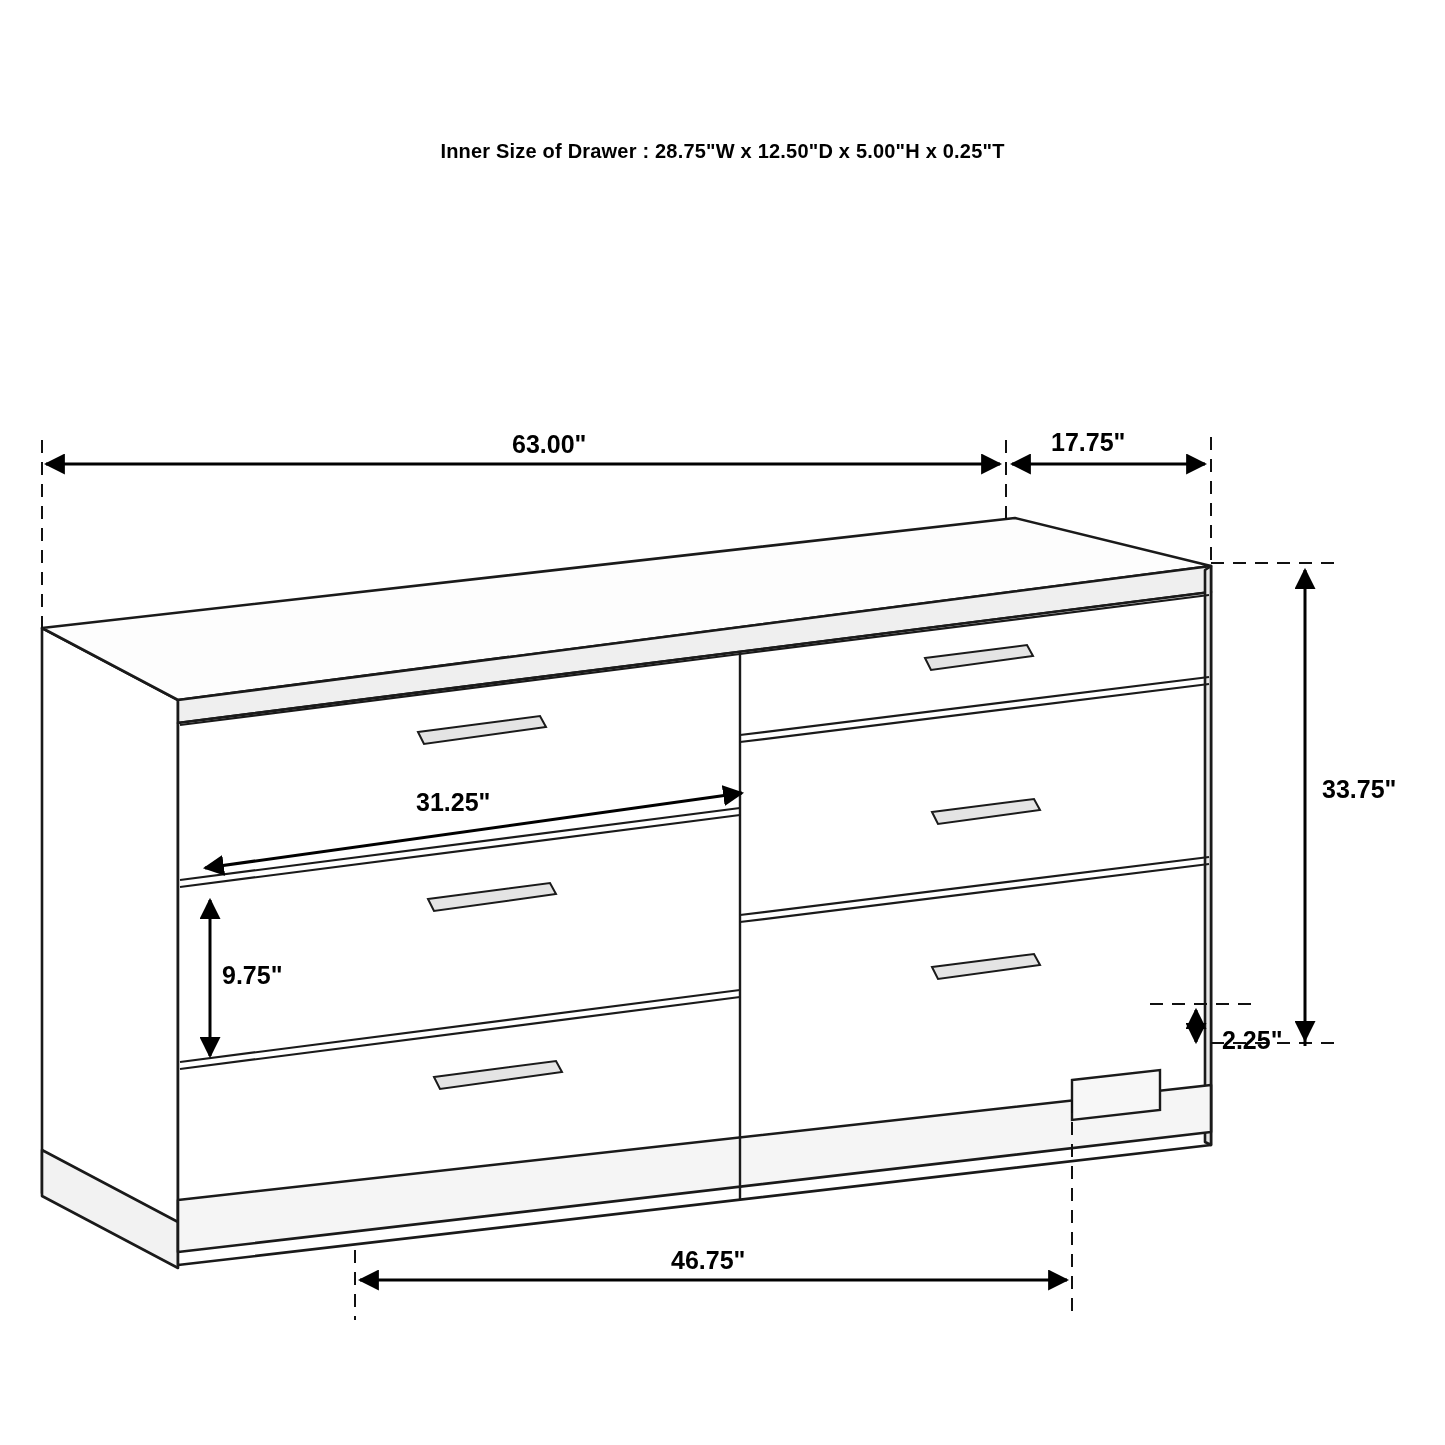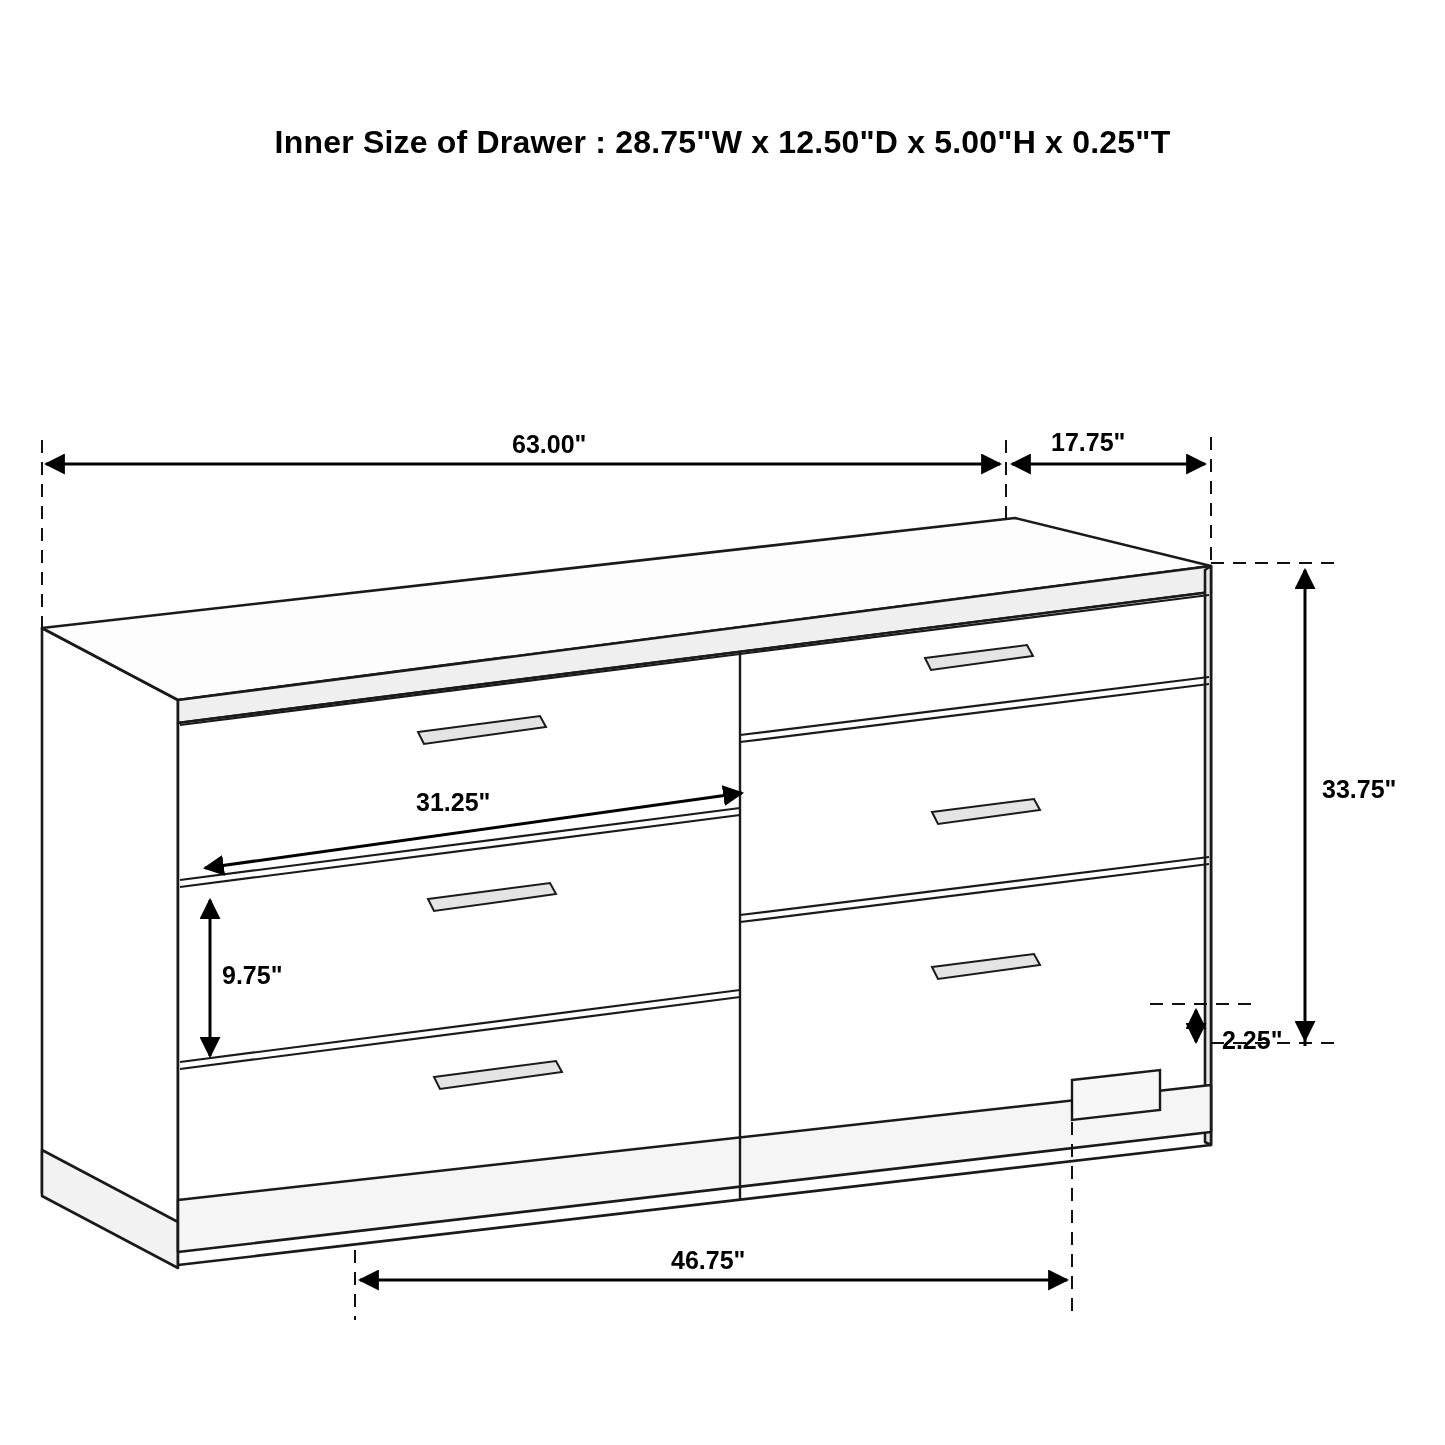--- a/index.html
+++ b/index.html
@@ -17,24 +17,24 @@
   }
   #stage {
     position: absolute;
     left: 0; top: 0;
     width: 1445px;
     height: 1445px;
   }
   .title {
     position: absolute;
     left: 0;
-    top: 124px;
+    top: 140px;
     width: 1445px;
     text-align: center;
-    font-size: 32px;
+    font-size: 20px;
     font-weight: bold;
     letter-spacing: 0.2px;
     white-space: nowrap;
   }
   svg.diagram {
     position: absolute;
     left: 0; top: 0;
     width: 1445px;
     height: 1445px;
   }

